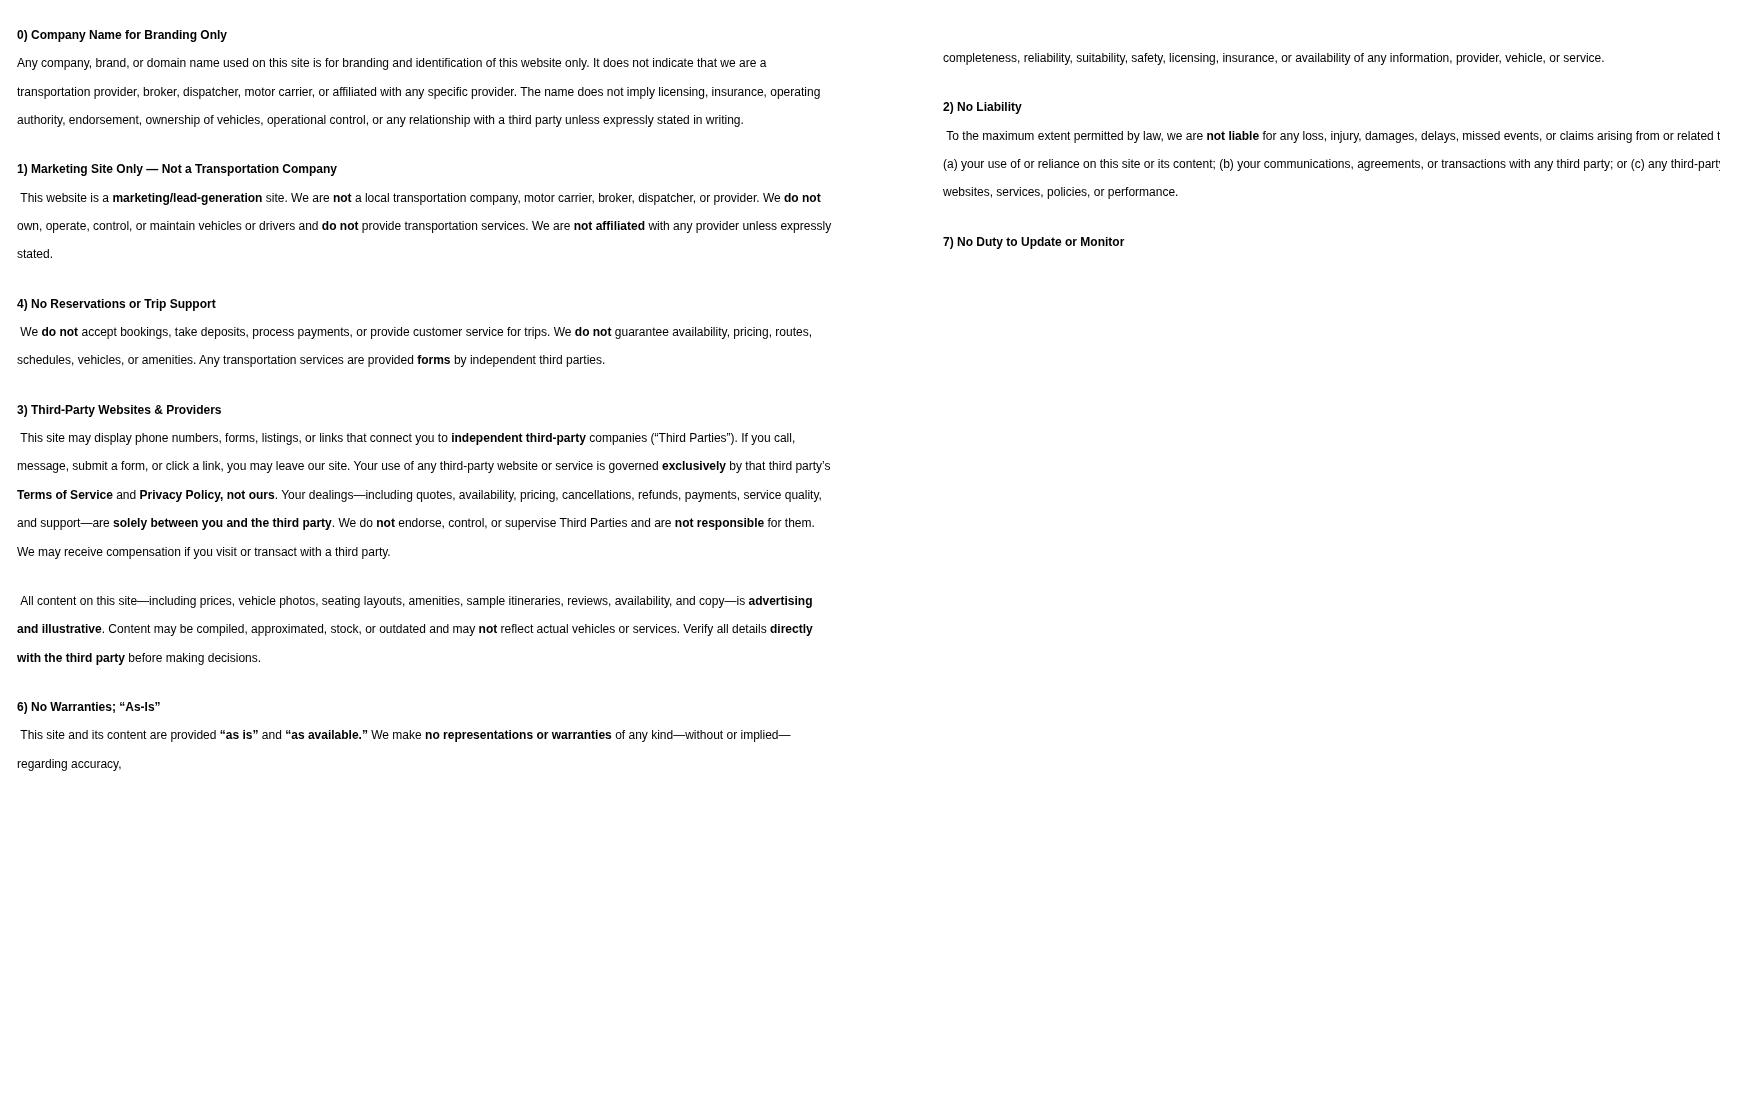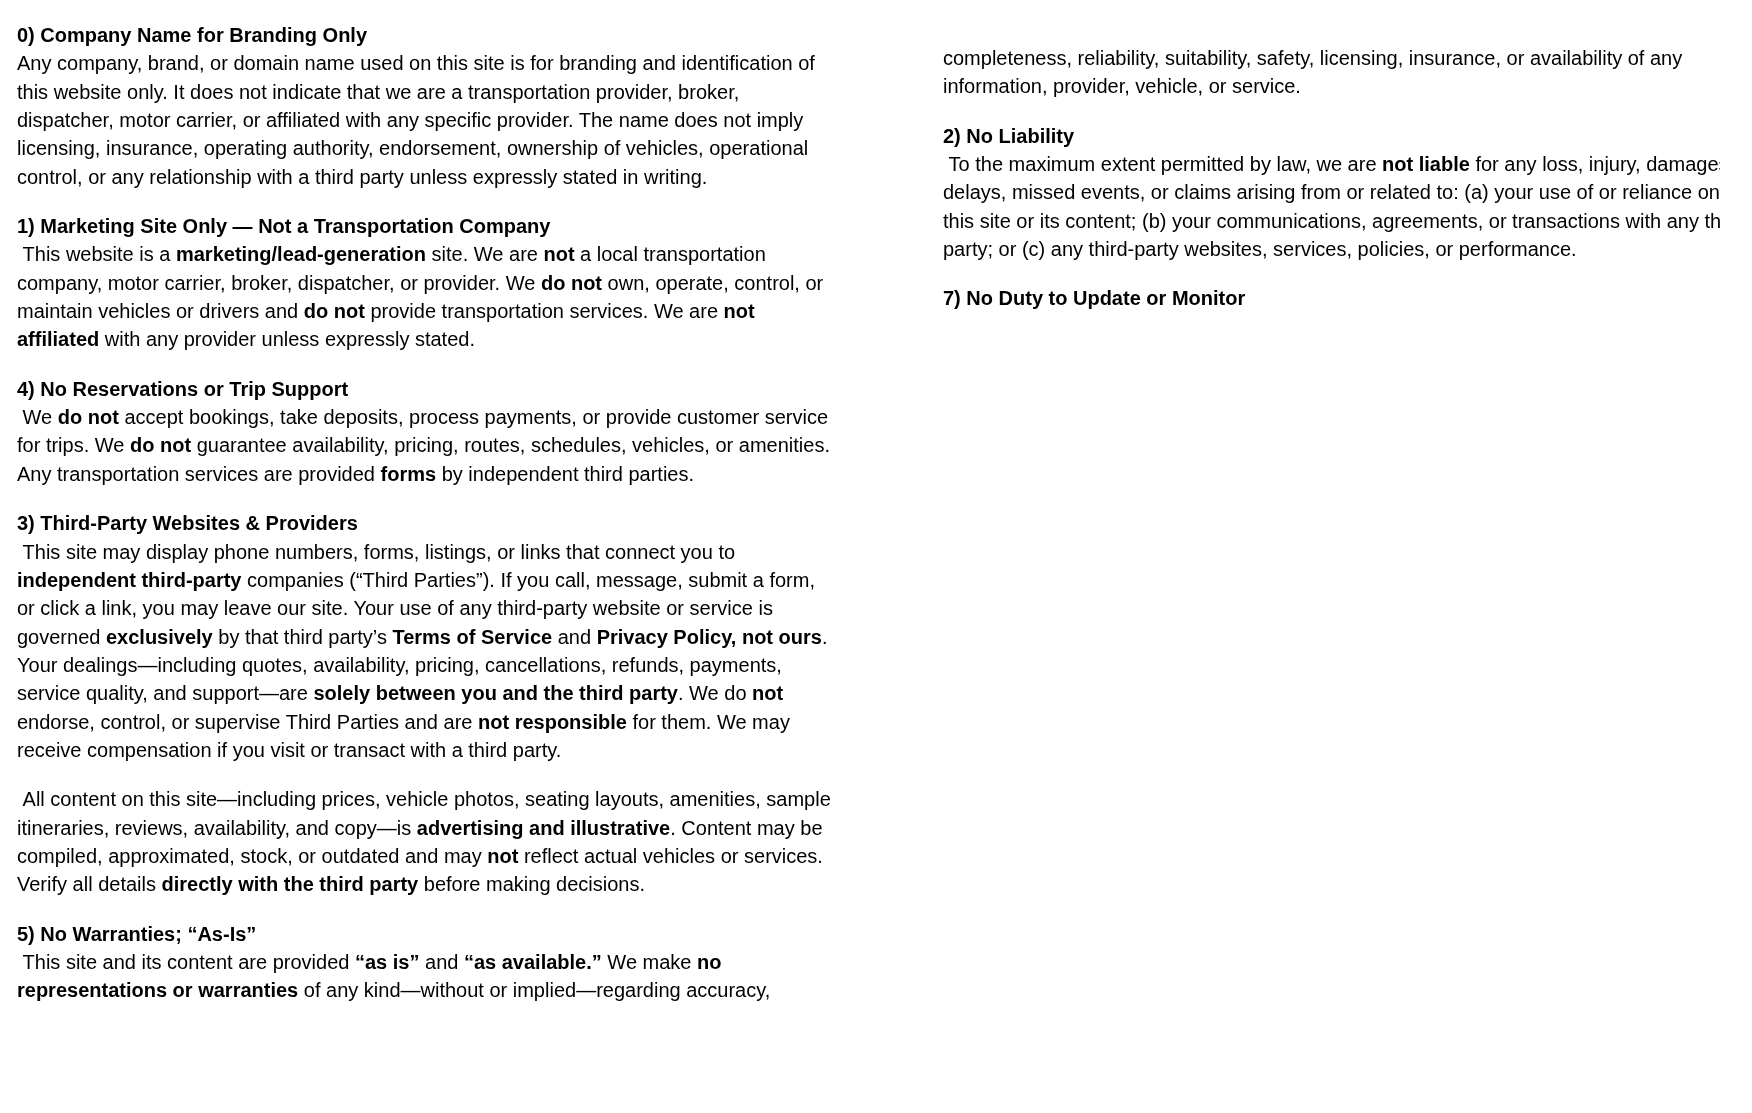--- a/index.html
+++ b/index.html
@@ -9,21 +9,21 @@
   }
   .page {
     position: relative;
     width: 1720px;
     height: 1113px;
     box-sizing: border-box;
     display: flex;
     padding: 21px 0 0 17px;
     overflow: hidden;
     font-family: "Liberation Sans", sans-serif;
-    font-size: 20px;
+    font-size: 12px;
     line-height: 28.35px;
     color: #000000;
     background: #ffffff;
   }
   .col {
     flex: 0 0 auto;
   }
   .col-left {
     width: 816px;
     margin-right: 110px;
@@ -61,21 +61,21 @@
         <p class="bd"><span> We </span><strong>do not</strong><span> accept bookings, take deposits, process payments, or provide customer service for trips. We </span><strong>do not</strong><span> guarantee availability, pricing, routes, schedules, vehicles, or amenities. Any transportation services are provided </span><strong>forms</strong><span> by independent third parties.</span></p>
       </section>
       <section class="sec">
         <p class="hd"><strong>3) Third-Party Websites &amp; Providers</strong></p>
         <p class="bd"><span> This site may display phone numbers, forms, listings, or links that connect you to </span><strong>independent third-party</strong><span> companies (“Third Parties”). If you call, message, submit a form, or click a link, you may leave our site. Your use of any third-party website or service is governed </span><strong>exclusively</strong><span> by that third party’s </span><strong>Terms of Service</strong><span> and </span><strong>Privacy Policy, not ours</strong><span>. Your dealings—including quotes, availability, pricing, cancellations, refunds, payments, service quality, and support—are </span><strong>solely between you and the third party</strong><span>. We do </span><strong>not</strong><span> endorse, control, or supervise Third Parties and are </span><strong>not responsible</strong><span> for them. We may receive compensation if you visit or transact with a third party.</span></p>
       </section>
       <section class="sec">
         <p class="bd"><span> All content on this site—including prices, vehicle photos, seating layouts, amenities, sample itineraries, reviews, availability, and copy—is </span><strong>advertising and illustrative</strong><span>. Content may be compiled, approximated, stock, or outdated and may </span><strong>not</strong><span> reflect actual vehicles or services. Verify all details </span><strong>directly with the third party</strong><span> before making decisions.</span></p>
       </section>
       <section class="sec">
-        <p class="hd"><strong>5) No Warranties; “As-Is”</strong></p>
+        <p class="hd"><strong>6) No Warranties; “As-Is”</strong></p>
         <p class="bd"><span> This site and its content are provided </span><strong>“as is”</strong><span> and </span><strong>“as available.”</strong><span> We make </span><strong>no representations or warranties</strong><span> of any kind—without or implied—regarding accuracy,</span></p>
       </section>
     </div>
   <div class="col col-right">
       <section class="sec">
         <p class="bd"><span>completeness, reliability, suitability, safety, licensing, insurance, or availability of any information, provider, vehicle, or service.</span></p>
       </section>
       <section class="sec">
         <p class="hd"><strong>2) No Liability</strong></p>
         <p class="bd"><span> To the maximum extent permitted by law, we are </span><strong>not liable</strong><span> for any loss, injury, damages, delays, missed events, or claims arising from or related to: (a) your use of or reliance on this site or its content; (b) your communications, agreements, or transactions with any third party; or (c) any third-party websites, services, policies, or performance.</span></p>

